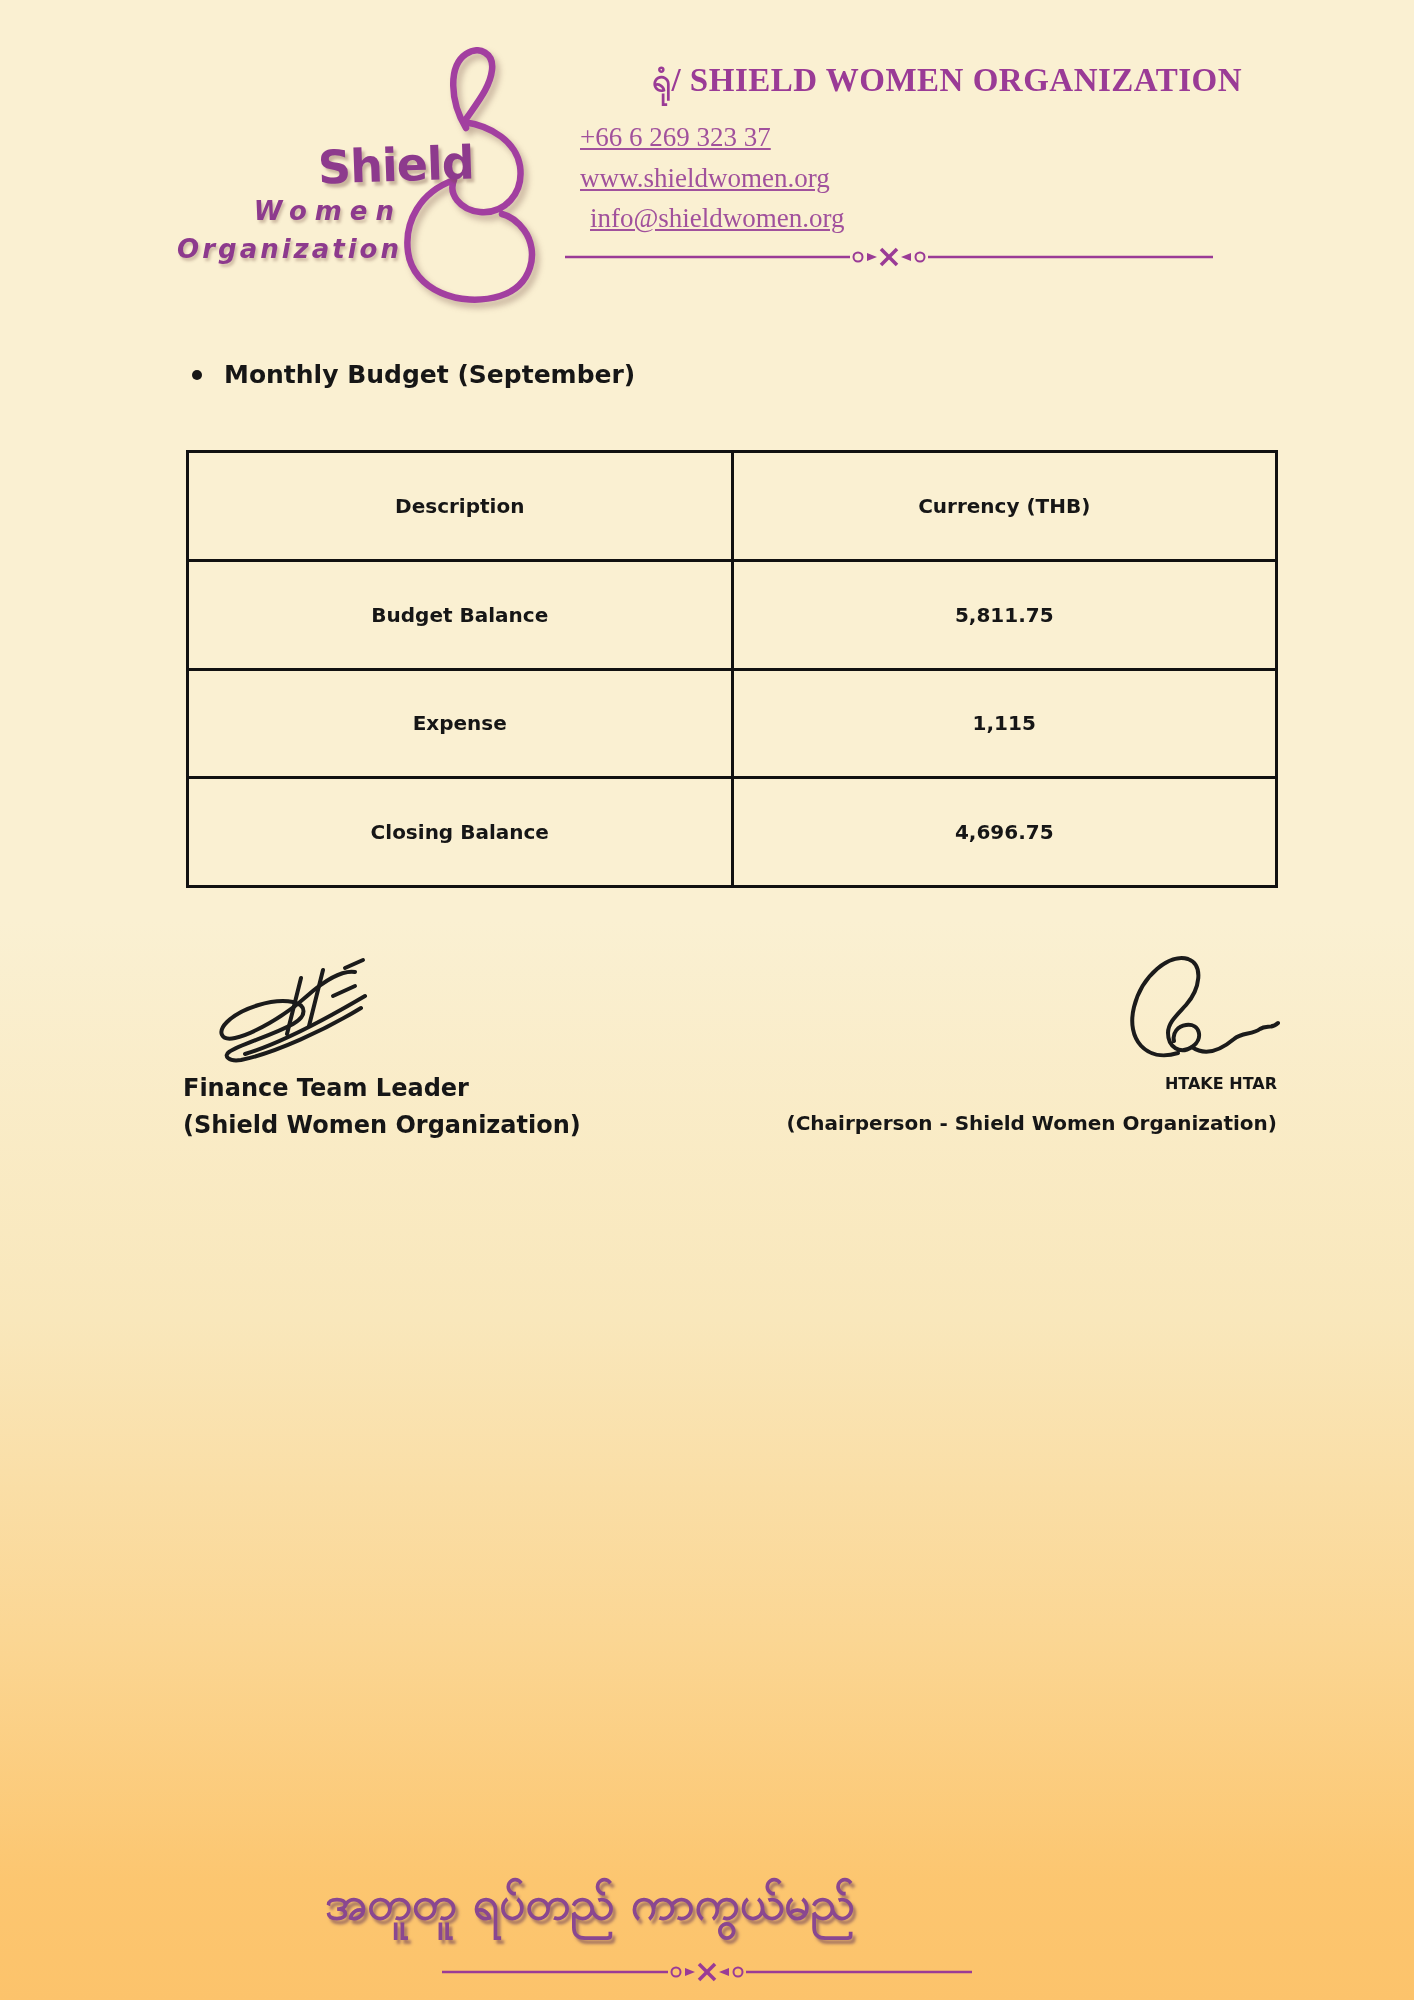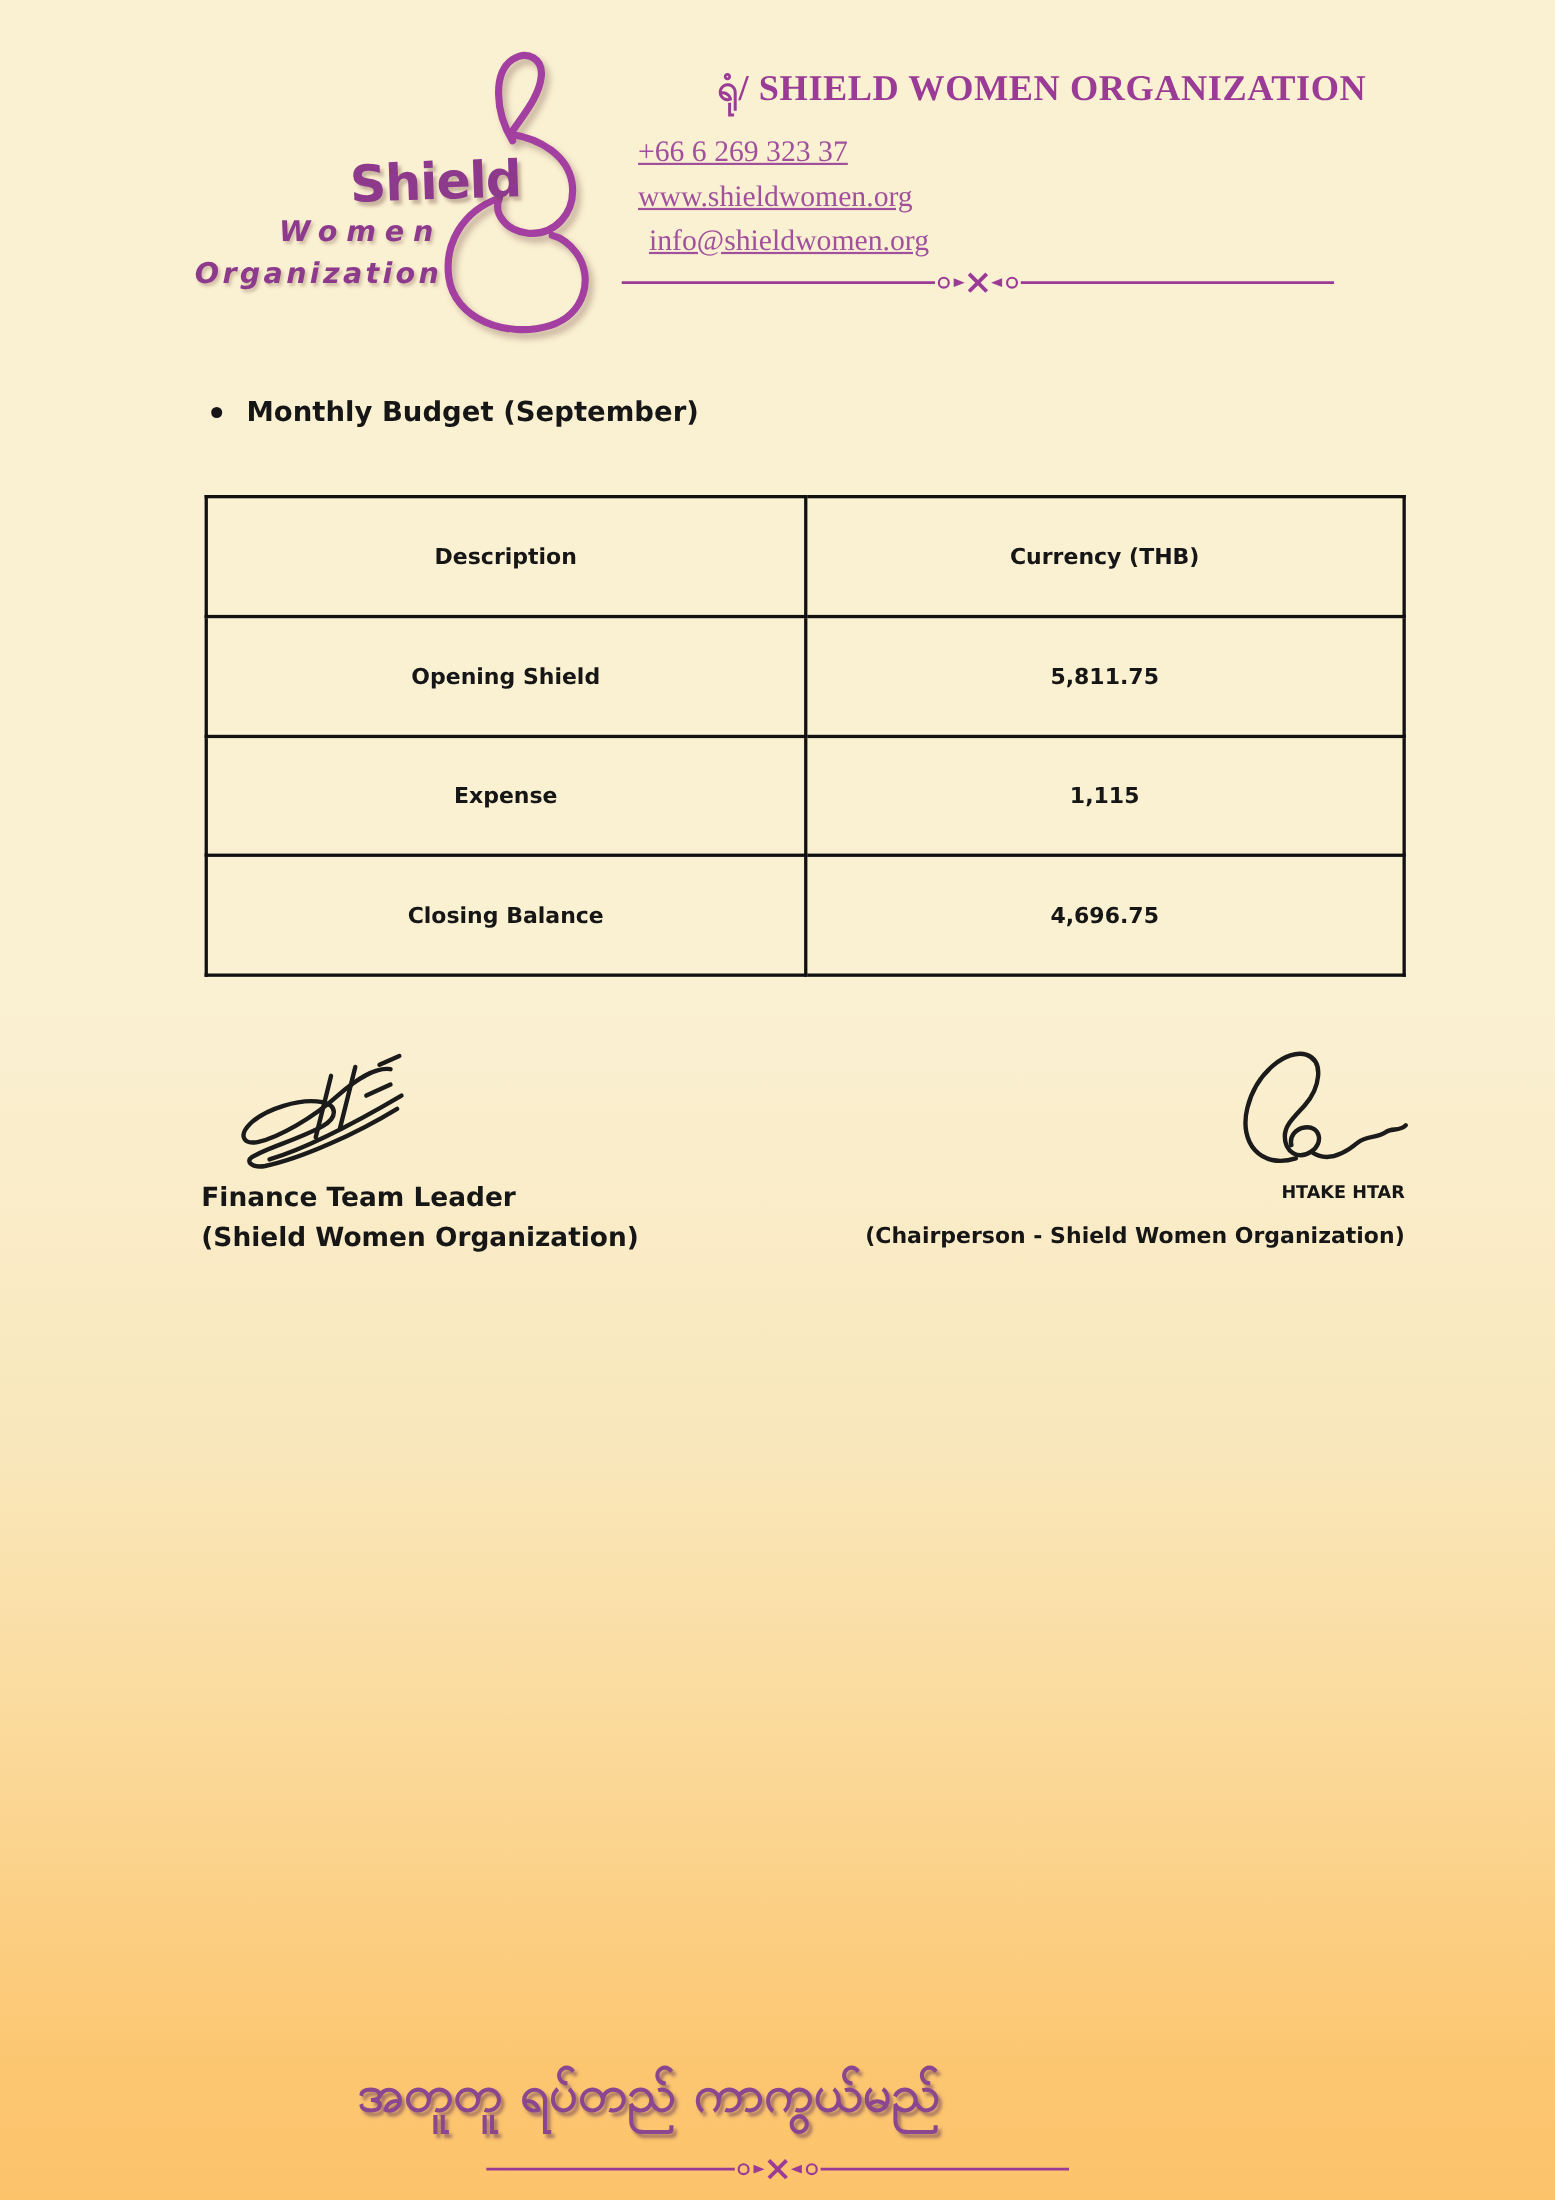--- a/index.html
+++ b/index.html
@@ -152,21 +152,21 @@
     <span class="bullet-text">Monthly Budget (September)</span>
   </div>
 
   <table class="abs budget-table">
     <tbody>
       <tr>
         <th>Description</th>
         <th>Currency (THB)</th>
       </tr>
       <tr>
-        <td>Opening Shield</td>
+        <td>Budget Balance</td>
         <td>5,811.75</td>
       </tr>
       <tr>
         <td>Expense</td>
         <td>1,115</td>
       </tr>
       <tr>
         <td>Closing Balance</td>
         <td>4,696.75</td>
       </tr>

